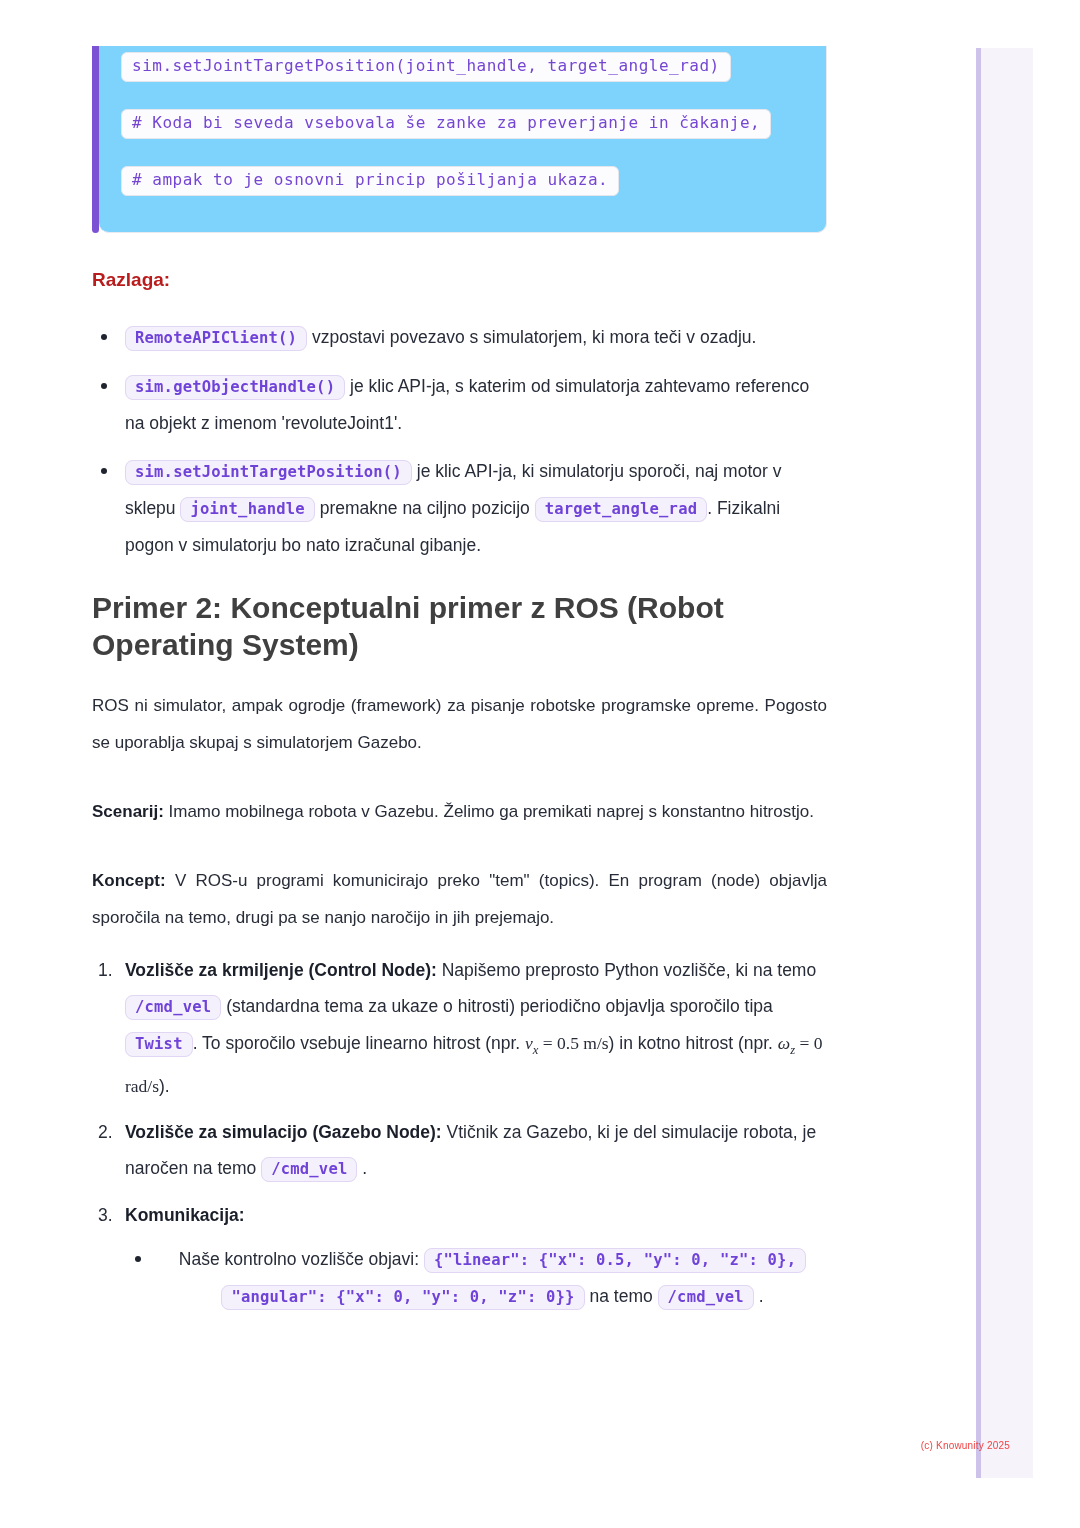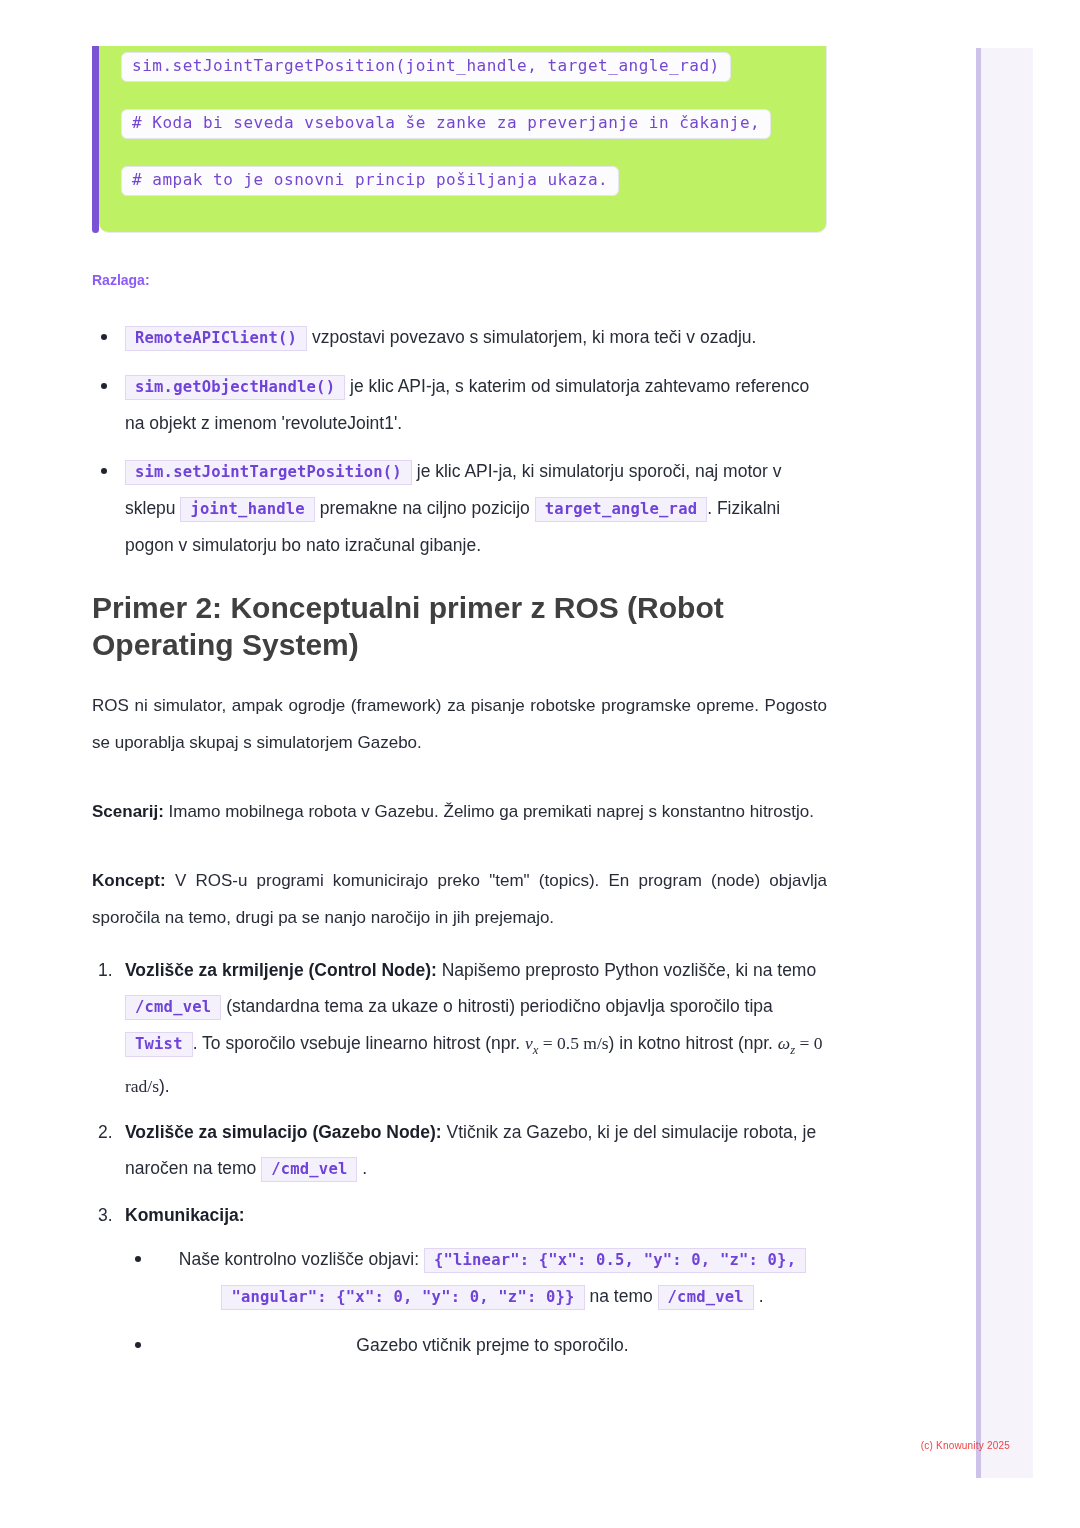--- a/index.html
+++ b/index.html
@@ -20,42 +20,42 @@
   }
 
   .content{position:absolute;left:92px;top:46px;width:735px;z-index:2;}
 
   
   .codeblock{display:flex;align-items:stretch;}
   .codebar{
     width:7px;background:#7b52d3;border-radius:0 0 4px 4px;flex:none;
   }
   .codebody{
-    flex:1;background:#bef264;border:1px solid #e9e9f1;border-top:none;border-left:none;
+    flex:1;background:#7dd3fc;border:1px solid #e9e9f1;border-top:none;border-left:none;
     border-radius:0 0 10px 10px;padding:6px 16px 20px 22px;
   }
   .codeline{margin-bottom:27px;}
   .codeline:last-child{margin-bottom:16px;}
   .codechip{
     display:inline-block;background:#fcfcfe;border:1px solid #e5e5ee;border-radius:6px;
     padding:3px 10px 5px;font-family:"DejaVu Sans Mono",monospace;font-size:16px;
     line-height:20px;color:#7546d2;letter-spacing:.5px;
   }
 
-  h3.razlaga{margin:34px 0 0;font-size:14px;line-height:26px;color:#8b5cf6;font-weight:700;}
+  h3.razlaga{margin:34px 0 0;font-size:19px;line-height:26px;color:#b91c1c;font-weight:700;}
 
   
   ul.blist{list-style:none;margin:26px 0 0;padding:0;}
   ul.blist > li{position:relative;padding-left:33px;margin-bottom:12px;
     font-size:17.5px;line-height:36px;}
   .dot{position:absolute;left:9px;top:15px;width:6px;height:6px;border-radius:50%;background:#20242e;}
 
   
   .chip{
-    background:#f5f1fc;border:1px solid #e1d7f4;border-radius:0;
+    background:#f5f1fc;border:1px solid #e1d7f4;border-radius:8px;
     padding:2px 9px 3px;font-family:"DejaVu Sans Mono",monospace;font-size:15.5px;
     font-weight:700;color:#6f42d8;letter-spacing:.2px;
     box-decoration-break:clone;-webkit-box-decoration-break:clone;
   }
 
   strong{color:#1b1f2a;font-weight:700;}
 
   h1.primer{
     margin:26px 0 0;font-size:30px;line-height:37px;font-weight:700;color:#404040;
   }
@@ -129,22 +129,18 @@
         <span class="litext"><strong>Vozlišče za simulacijo (Gazebo Node):</strong><span> Vtičnik za Gazebo, ki je del simulacije robota, je naročen na temo </span><span class="chip">/cmd_vel</span><span> .</span></span>
       </li>
       <li>
         <span class="num">3.</span>
         <span class="litext"><strong>Komunikacija:</strong></span>
         <ul class="sub">
           <li>
             <span class="dot"></span>
             <span class="litext"><span>Naše kontrolno vozlišče objavi: </span><span class="chip">{"linear": {"x": 0.5, "y": 0, "z": 0}, "angular": {"x": 0, "y": 0, "z": 0}}</span><span> na temo </span><span class="chip">/cmd_vel</span><span> .</span></span>
           </li>
-          <li>
-            <span class="dot"></span>
-            <span class="litext"><span>Gazebo vtičnik prejme to sporočilo.</span></span>
-          </li>
         </ul>
       </li>
     </ol>
 
   </div>
 </div>
 
 </body></html>

